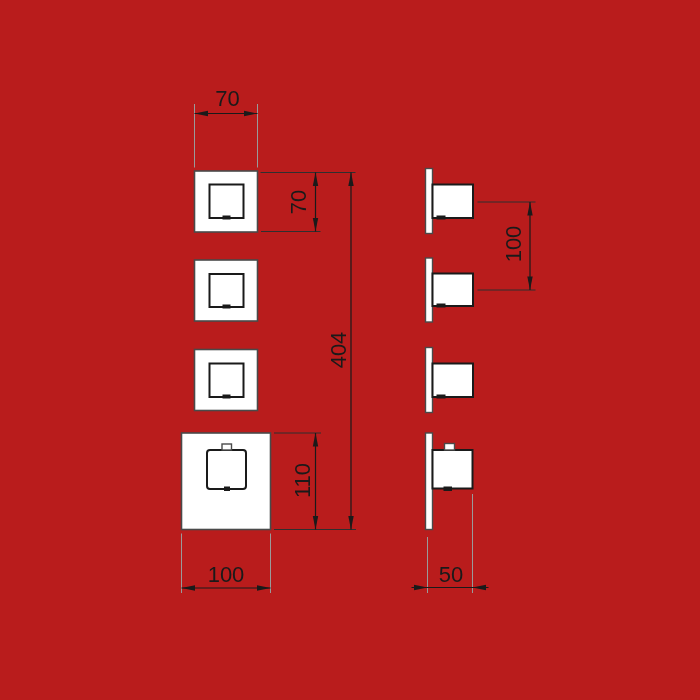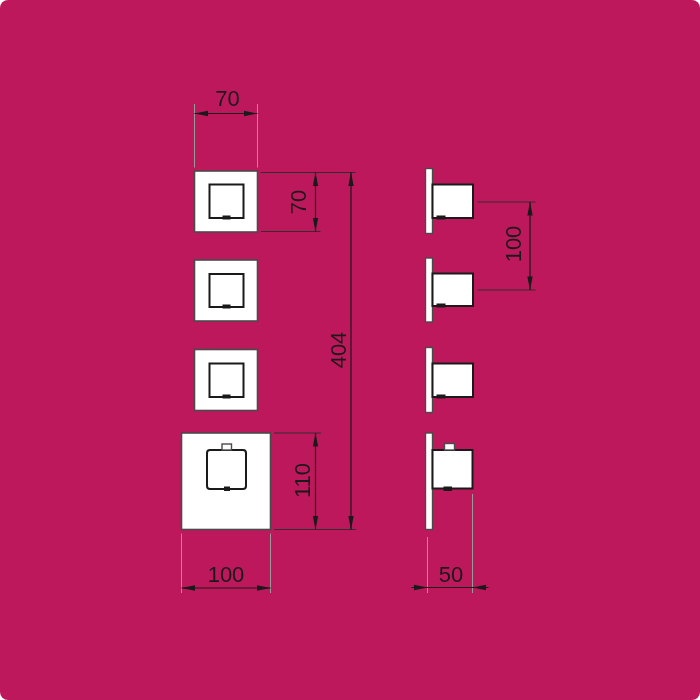--- a/index.html
+++ b/index.html
@@ -5,23 +5,22 @@
   html, body {
     margin: 0;
     padding: 0;
     background: #ffffff;
     font-family: "Liberation Sans", sans-serif;
   }
   .canvas {
     position: relative;
     width: 700px;
     height: 700px;
-    background: #be185d;
+    background: #b91c1c;
     overflow: hidden;
-    border-radius: 8px;
   }
   svg { display: block; }
 
   
   .outline  { fill: #ffffff; stroke: #4a4a4a; stroke-width: 1.6; }
   .outline-thin { fill: #ffffff; stroke: #4a4a4a; stroke-width: 1.4; }
   .detail   { fill: #ffffff; stroke: #1a1a1a; stroke-width: 2; }
   .tick     { fill: #1a1a1a; stroke: none; }
 
   

